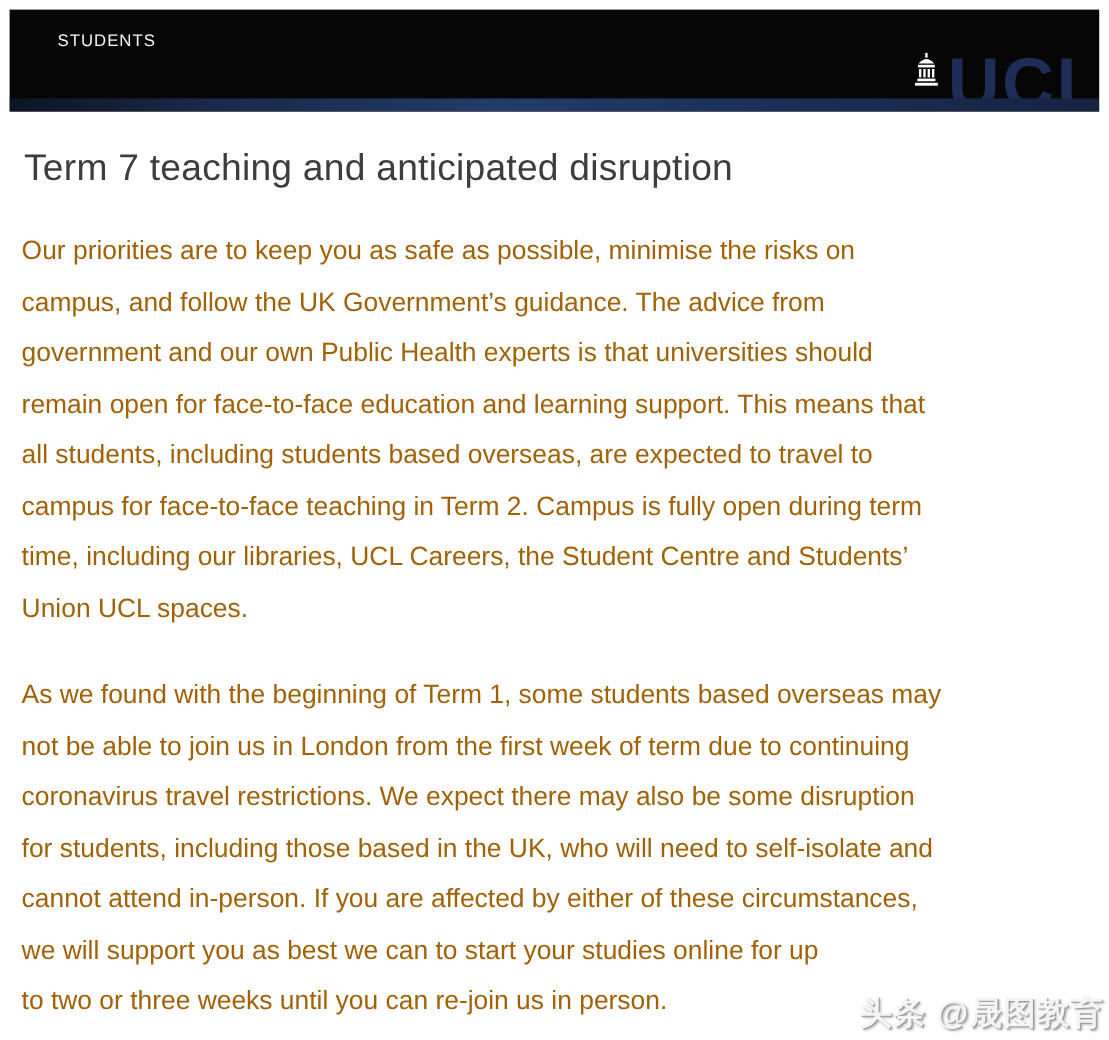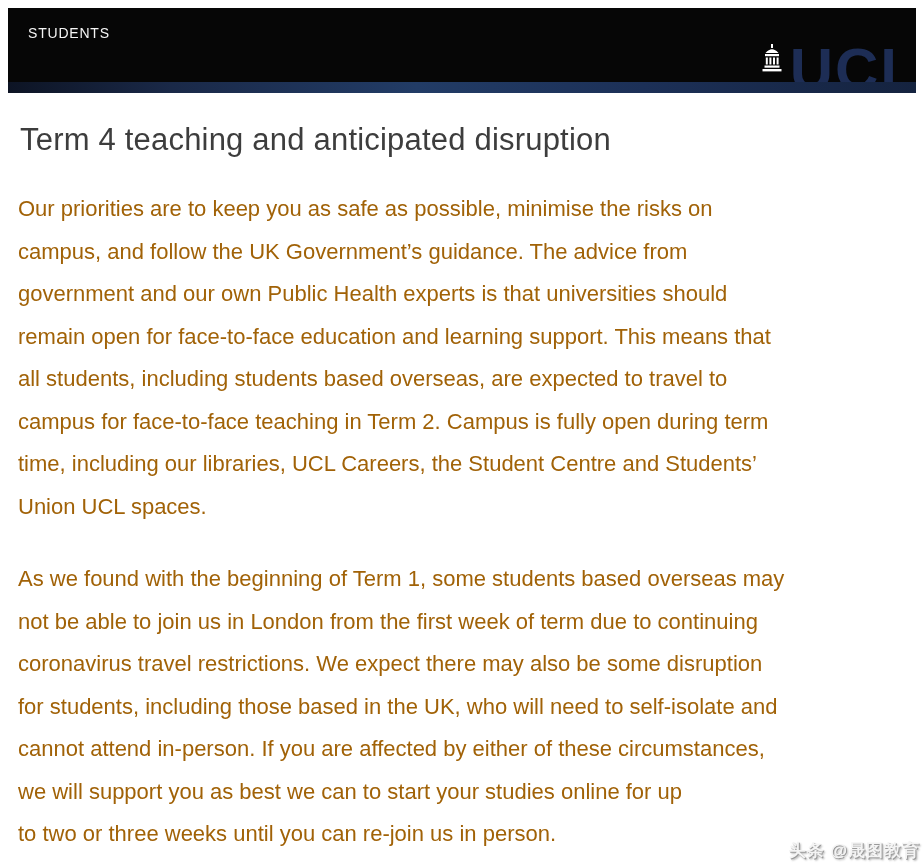--- a/index.html
+++ b/index.html
@@ -14,21 +14,21 @@
   
   .masthead {
     position: absolute;
     left: 8px; right: 8px; top: 8px;
     height: 85px;
     background: #060606;
     overflow: hidden;
   }
   .eyebrow {
     position: absolute;
-    left: 20px; top: 17px;
+    left: 40px; top: 17px;
     color: #f4f4f4;
     font-size: 14px;
     letter-spacing: 0.8px;
     cursor: pointer;
     text-align: right;
   }
   .accent-strip {
     position: absolute;
     left: 0; right: 0; bottom: 0;
     height: 11px;
@@ -73,21 +73,21 @@
     color: #a16207;
     white-space: pre-line;
   }
   .body-para + .body-para {
   }
 
   
   .watermark {
     position: absolute;
     right: 4px; bottom: 5px;
-    font-size: 17px;
+    font-size: 27px;
     font-weight: bold;
     color: #f4f4f4;
     text-shadow: 1px 1px 0 #9a9a9a, 2px 2px 2px #b5b5b5;
     letter-spacing: 1px;
     user-select: none;
   }
 </style>
 </head>
 <body>
 
@@ -110,21 +110,21 @@
           <rect x="2.5" y="25" width="19" height="2.4"></rect>
         </g>
       </svg>
       <span class="logo-text">UCL</span>
     </div>
 
     <div class="accent-strip"></div>
   </header>
 
   <main class="content">
-    <h1 class="page-title">Term 4 teaching and anticipated disruption</h1>
+    <h1 class="page-title">Term 7 teaching and anticipated disruption</h1>
 
     <p class="body-para">Our priorities are to keep you as safe as possible, minimise the risks on
 campus, and follow the UK Government’s guidance. The advice from
 government and our own Public Health experts is that universities should
 remain open for face-to-face education and learning support. This means that
 all students, including students based overseas, are expected to travel to
 campus for face-to-face teaching in Term 2. Campus is fully open during term
 time, including our libraries, UCL Careers, the Student Centre and Students’
 Union UCL spaces.</p>
 

